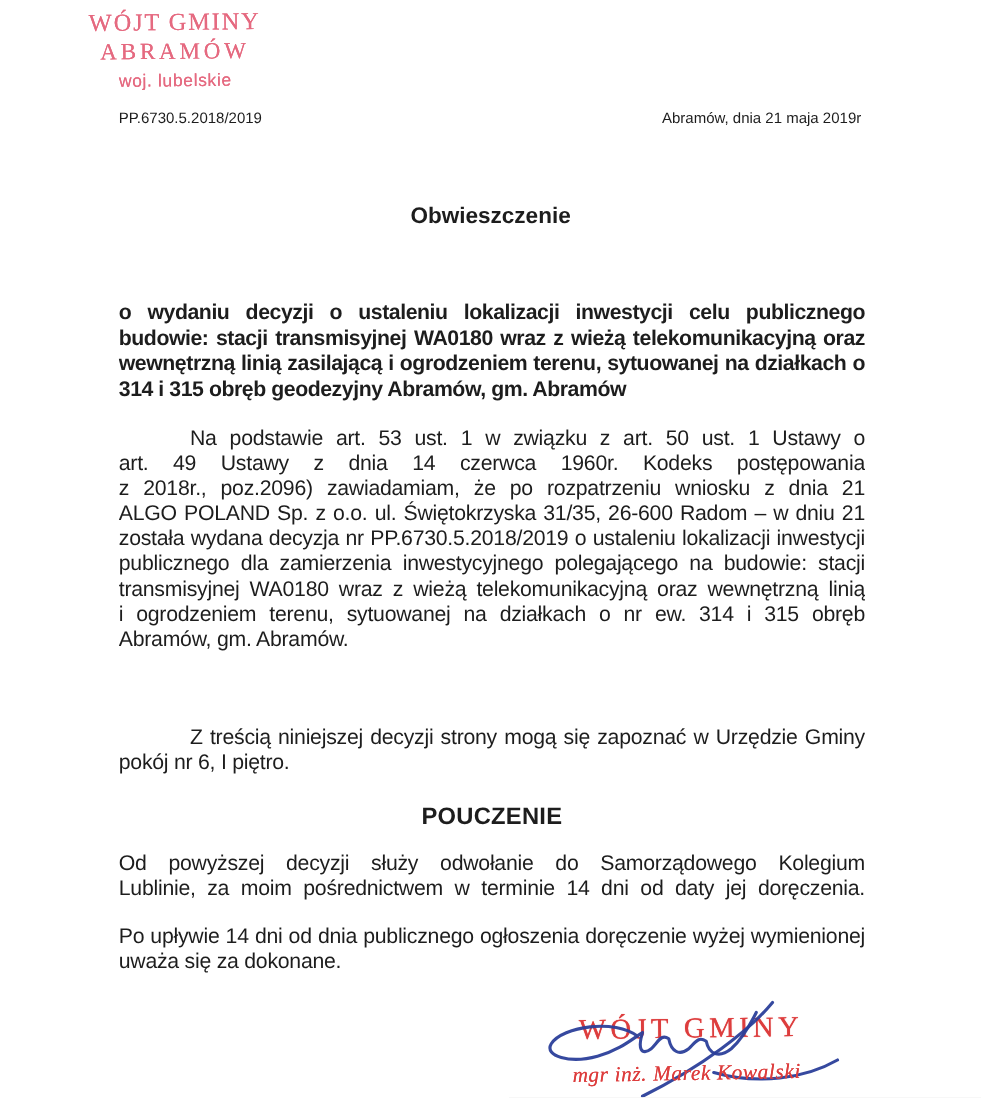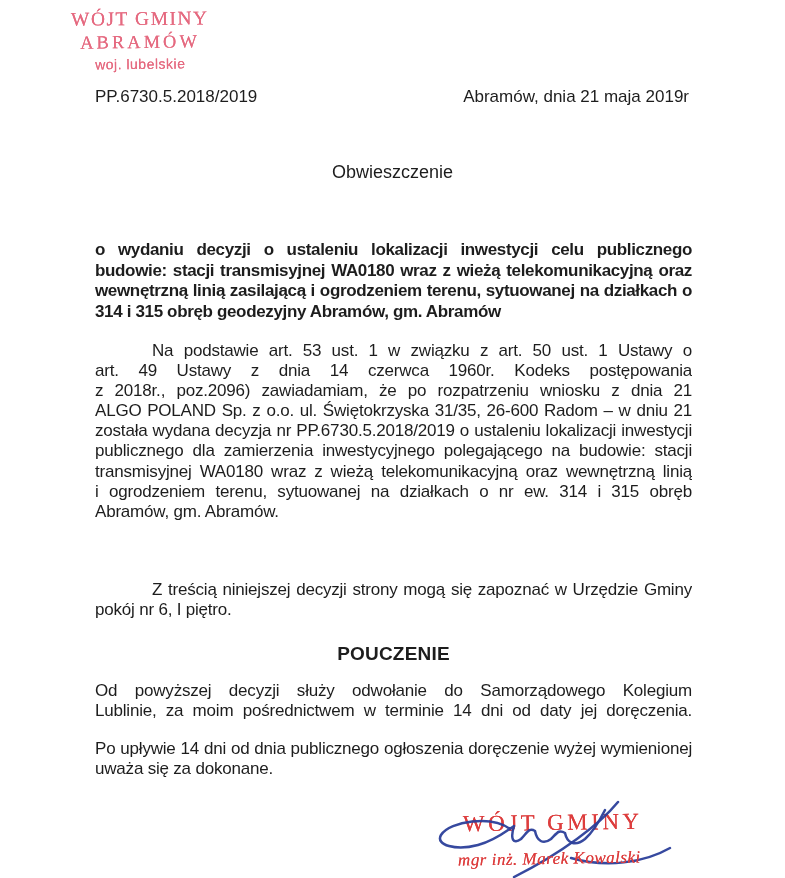--- a/index.html
+++ b/index.html
@@ -28,26 +28,26 @@
     text-shadow:0 0 .5px currentColor;
     transform:rotate(-.6deg);
   }
   .stamp-top .l1{font-size:19.5px;letter-spacing:1.5px;white-space:nowrap;}
   .stamp-top .l2{font-size:18.5px;letter-spacing:3px;margin-top:2px;white-space:nowrap;}
   .stamp-top .l3{font-size:14px;letter-spacing:.5px;margin-top:3px;font-family:"Liberation Sans",sans-serif;white-space:nowrap;}
   
   .headrow{
     position:absolute;left:95px;right:96px;top:87px;
     display:flex;justify-content:space-between;align-items:baseline;
-    font-size:17px;
+    font-size:12px;
   }
   
   .title{
     position:absolute;left:0;right:0;top:162px;
-    text-align:center;font-size:18px;font-weight:normal;
+    text-align:center;font-size:18px;font-weight:bold;
   }
   
   .block{position:absolute;left:95px;width:597px;}
   .line{
     font-size:17px;line-height:20.1px;letter-spacing:-.2px;
     text-align:justify;text-align-last:justify;
     white-space:normal;overflow:hidden;height:20.1px;
   }
   .line.last{text-align-last:left;}
   .line.indent{text-indent:57px;}

